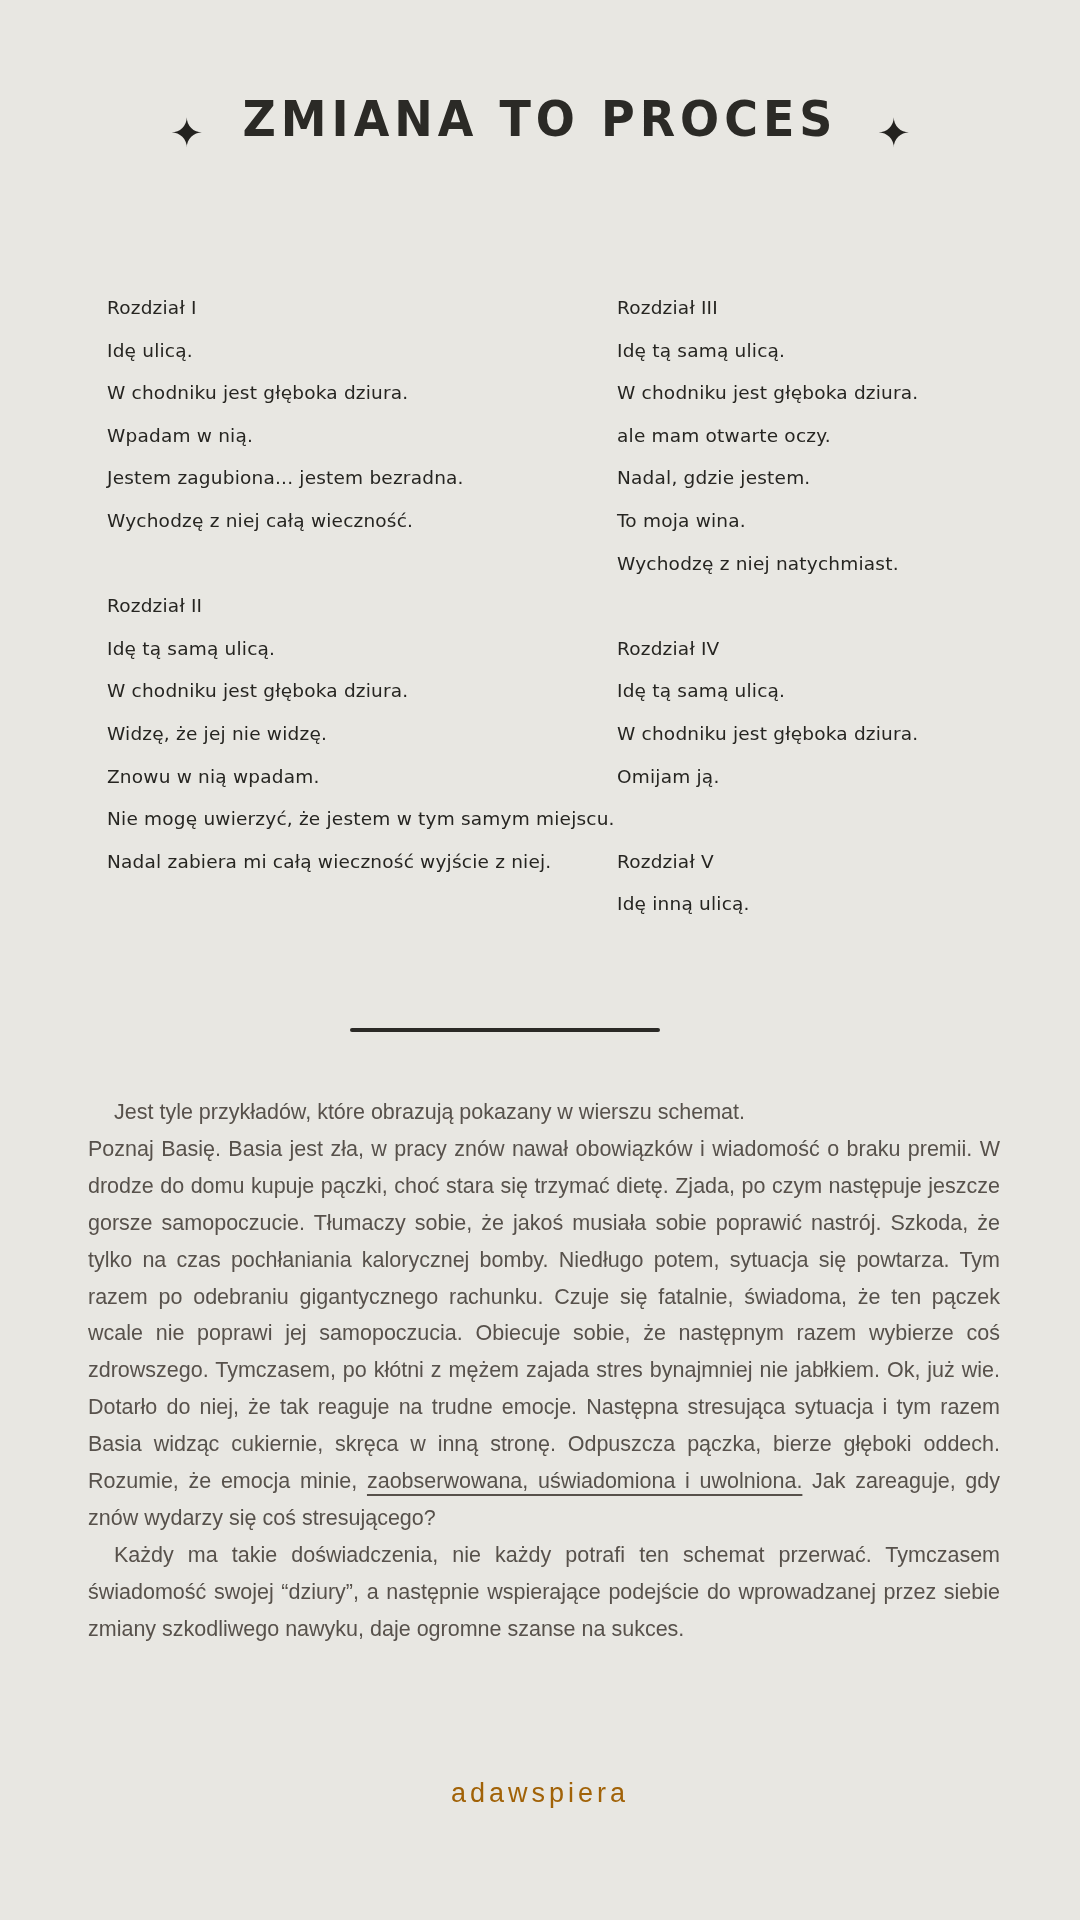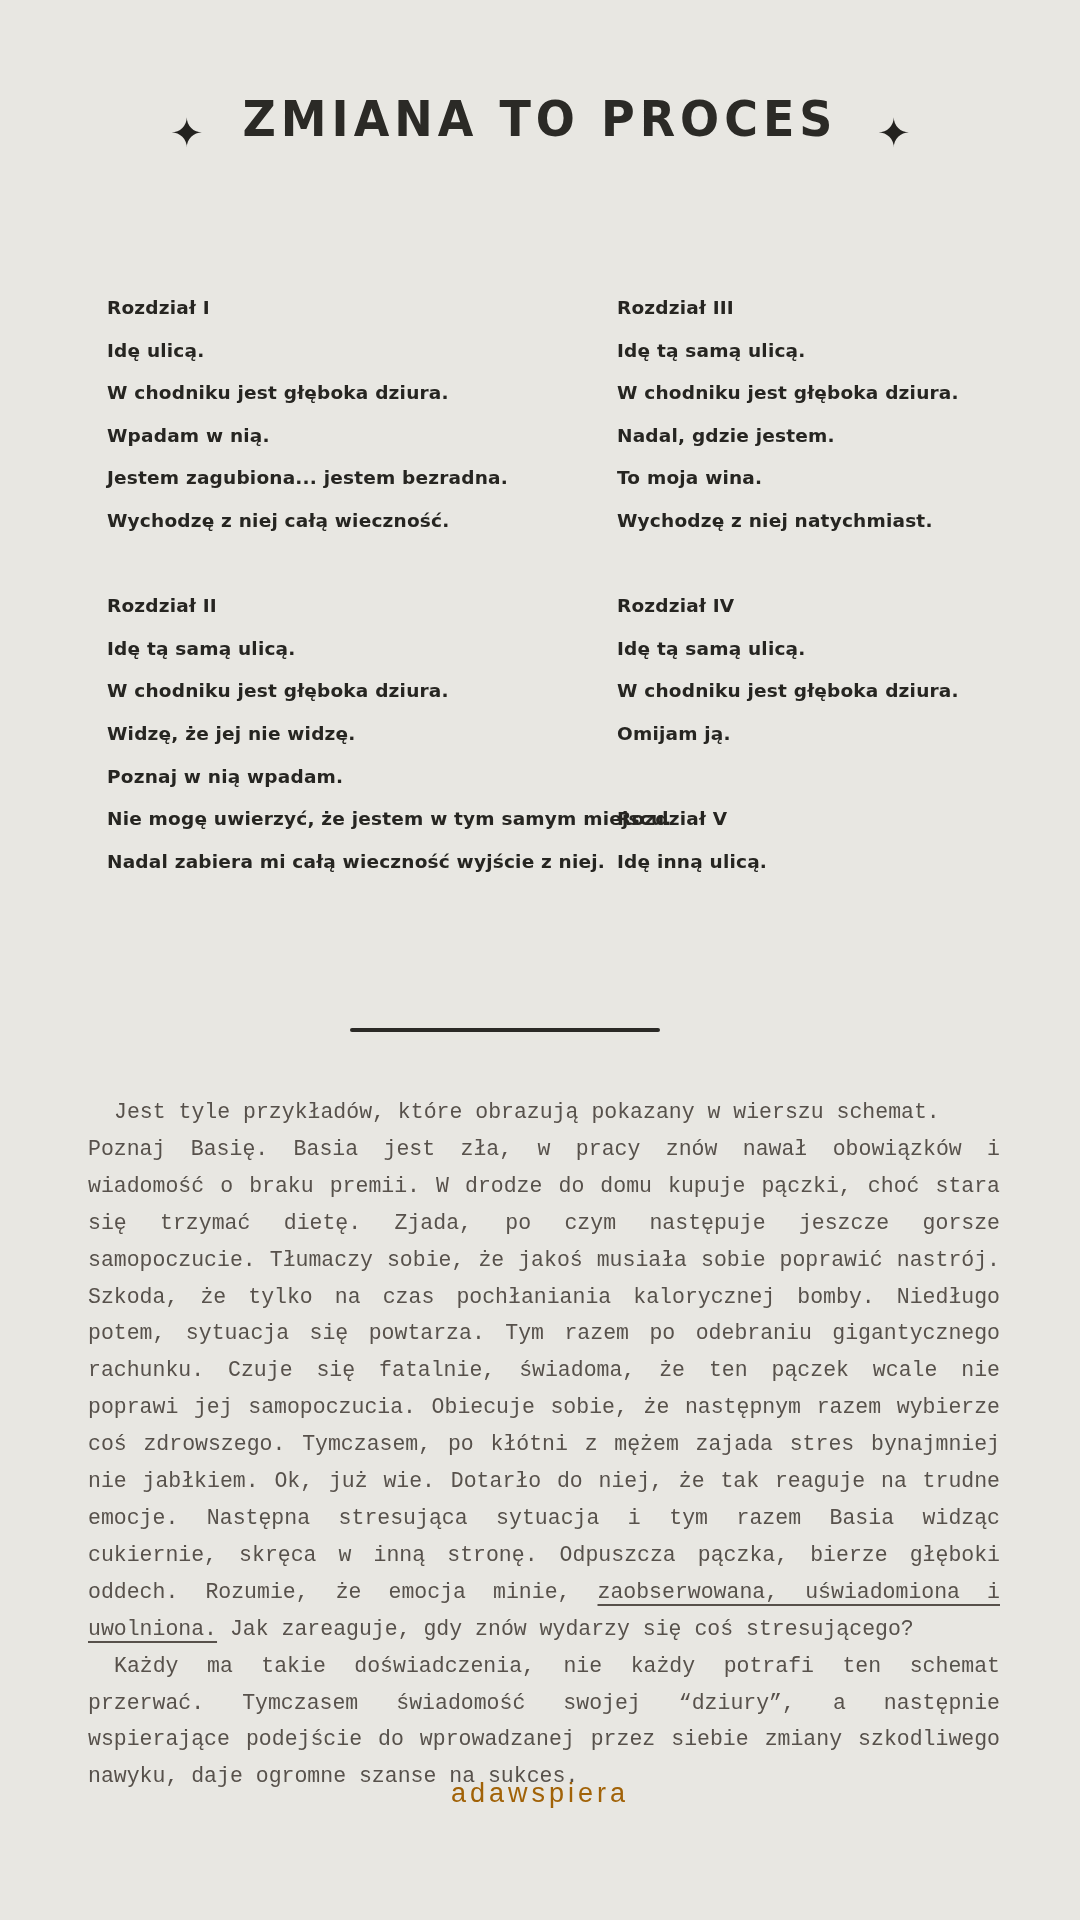--- a/index.html
+++ b/index.html
@@ -36,21 +36,21 @@
     color: #23221f;
   }
   .sparkle.left  { left: 170px; top: 113px; }
   .sparkle.right { left: 877px; top: 113px; }
 
   
   .poem-col {
     position: absolute;
     top: 287px;
     font-family: "DejaVu Sans", sans-serif;
-    font-weight: 700;
+    font-weight: 400;
     font-size: 18.5px;
     letter-spacing: 0.2px;
     color: #262521;
   }
   .poem-col.left  { left: 107px; width: 505px; }
   .poem-col.right { left: 617px; width: 440px; }
   .stanza + .stanza { margin-top: 42.6px; }
   .poem-line {
     height: 42.6px;
     line-height: 42.6px;
@@ -67,21 +67,21 @@
     background: #2b2a26;
     border-radius: 2px;
   }
 
   
   .article {
     position: absolute;
     left: 88px;
     top: 1094px;
     width: 912px;
-    font-family: Liberation Mono, monospace;
+    font-family: Liberation Sans, sans-serif;
     font-size: 21.5px;
     line-height: 36.9px;
     color: #57514b;
     text-align: justify;
   }
   .article p { margin: 0; }
   .article p.indented { text-indent: 26px; }
   .underlined-phrase {
     text-decoration: underline;
     text-decoration-thickness: 2px;
@@ -118,31 +118,32 @@
       <div class="poem-line">W chodniku jest głęboka dziura.</div>
       <div class="poem-line">Wpadam w nią.</div>
       <div class="poem-line">Jestem zagubiona... jestem bezradna.</div>
       <div class="poem-line">Wychodzę z niej całą wieczność.</div>
     </div>
     <div class="stanza">
       <div class="poem-line">Rozdział II</div>
       <div class="poem-line">Idę tą samą ulicą.</div>
       <div class="poem-line">W chodniku jest głęboka dziura.</div>
       <div class="poem-line">Widzę, że jej nie widzę.</div>
-      <div class="poem-line">Poznaj w nią wpadam.</div>
+      <div class="poem-line">Znowu w nią wpadam.</div>
       <div class="poem-line">Nie mogę uwierzyć, że jestem w tym samym miejscu.</div>
       <div class="poem-line">Nadal zabiera mi całą wieczność wyjście z niej.</div>
     </div>
   </div>
 
   <div class="poem-col right">
     <div class="stanza">
       <div class="poem-line">Rozdział III</div>
       <div class="poem-line">Idę tą samą ulicą.</div>
       <div class="poem-line">W chodniku jest głęboka dziura.</div>
+      <div class="poem-line">ale mam otwarte oczy.</div>
       <div class="poem-line">Nadal, gdzie jestem.</div>
       <div class="poem-line">To moja wina.</div>
       <div class="poem-line">Wychodzę z niej natychmiast.</div>
     </div>
     <div class="stanza">
       <div class="poem-line">Rozdział IV</div>
       <div class="poem-line">Idę tą samą ulicą.</div>
       <div class="poem-line">W chodniku jest głęboka dziura.</div>
       <div class="poem-line">Omijam ją.</div>
     </div>

